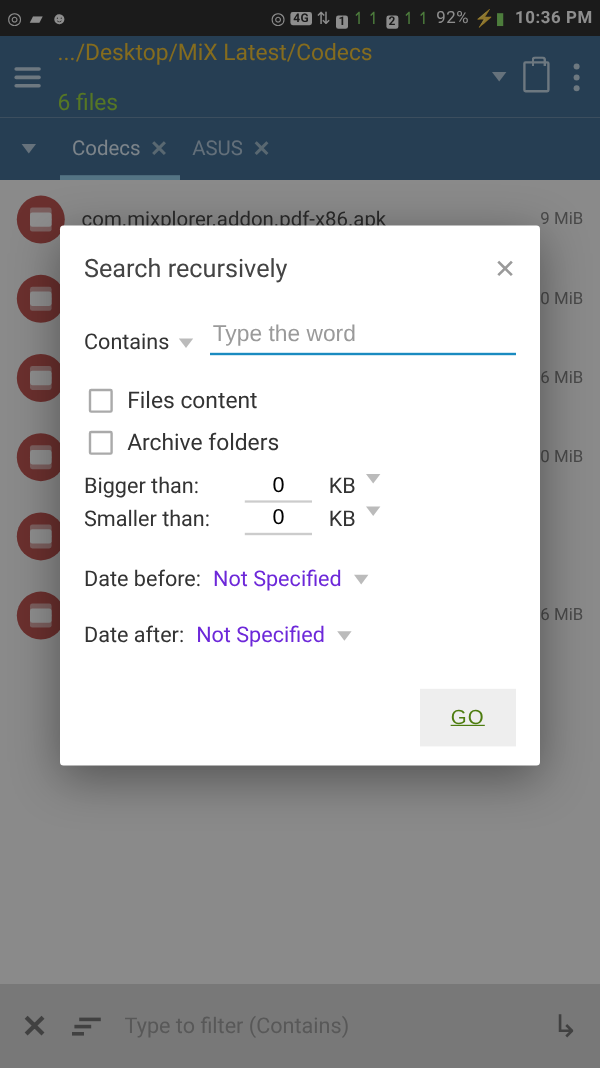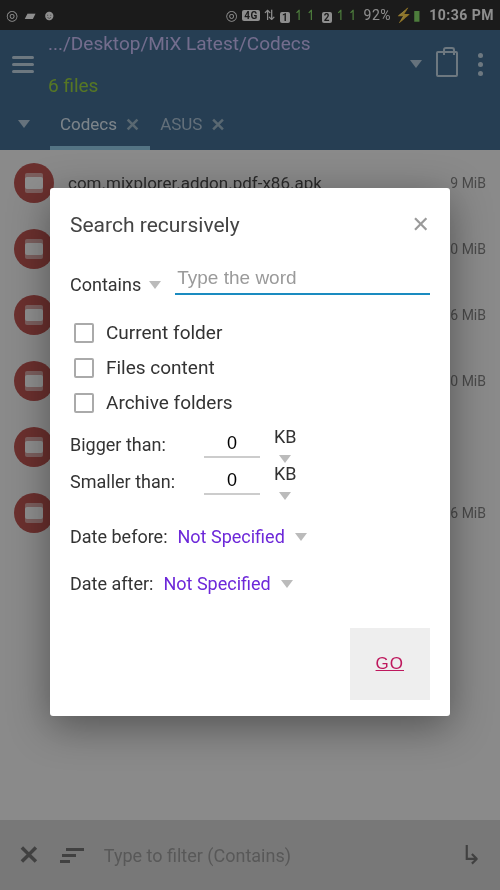--- a/index.html
+++ b/index.html
@@ -20,21 +20,21 @@
 
   
   .app-bar {
     position: absolute; top: 30px; left: 0; right: 0; height: 68px;
     background: #1a4f7d; color: #e3edf5; display: flex; align-items: center;
     padding: 0 12px; gap: 14px;
   }
   .hamburger { display:flex; flex-direction:column; gap:4px; }
   .hamburger span { width:22px; height:3px; background:#b7cee1; border-radius:2px;}
   .app-title { flex:1; overflow:hidden;}
-  .app-title .path { font-size: 19px; color:#c4b5fd; white-space:nowrap;}
+  .app-title .path { font-size: 19px; color:#eab308; white-space:nowrap;}
   .app-title .sub { font-size: 19px; color:#84cc16; margin-top:19px;}
   .dd-tri { width:0; height:0; border-left:6px solid transparent; border-right:6px solid transparent; border-top:8px solid #a7c2d7; }
   .clip-icon { width:22px; height:26px; border:2px solid #b7cee1; border-radius:2px; position:relative;}
   .clip-icon::before{content:"";position:absolute;top:-6px;left:5px;width:8px;height:6px;border:2px solid #b7cee1;border-bottom:none;border-radius:3px 3px 0 0;}
   .dots { display:flex; flex-direction:column; gap:4px; align-items:center; width:16px;}
   .dots span{width:5px;height:5px;background:#b7cee1;border-radius:50%;}
 
   
   .tabs {
     position:absolute; top:98px; left:0; right:0; height:52px;
@@ -84,28 +84,28 @@
   .tri { width:0;height:0;border-left:6px solid transparent;border-right:6px solid transparent;border-top:8px solid #bbb;}
   .text-input { flex:1; border:none; border-bottom:2.5px solid #1a8bc0; font-size:19px; padding:4px 2px; outline:none; }
   .text-input::placeholder { color:#9a9a9a; }
 
   .check-row { display:flex; align-items:center; gap:12px; font-size:19px; color:#333; margin:6px 0 12px 4px;}
   .checkbox { width:20px; height:20px; border:2px solid #aaa; border-radius:2px; }
 
   .size-row { display:flex; align-items:center; gap:14px; font-size:18px; color:#333; }
   .size-row .lbl { width:120px;}
   .num-input { width:56px; border:none; border-bottom:2px solid #ccc; text-align:center; font-size:18px; padding:2px; outline:none; }
-  .unit { display:flex; align-items:center; gap:8px;flex-direction:column;}
+  .unit { display:flex; gap:8px;}
 
   .date-row { display:flex; align-items:center; gap:10px; font-size:18px; color:#333; margin-top:26px;}
   .date-row .lbl { white-space:nowrap;}
   .date-val { color:#6d28d9; }
 
   .dialog-actions { display:flex; justify-content:flex-end; margin-top:34px;}
-  .go-btn { background:#eee; border:none; padding:26px 26px; font-size:17px; color:#be185d; letter-spacing:1px; cursor:pointer;text-decoration:underline;}
+  .go-btn { background:#eee; border:none; padding:14px 26px; font-size:17px; color:#4d7c0f; letter-spacing:1px; cursor:pointer;text-decoration:underline;}
 </style>
 </head>
 <body>
 
 <div class="status-bar">
   <div class="status-left">
     <span>◎</span>
     <span>▰</span>
     <span>☻</span>
   </div>
@@ -207,24 +207,20 @@
   <div class="search-row">
     <div class="mode">
       <span>Contains</span>
       <span class="tri"></span>
     </div>
     <input class="text-input" placeholder="Type the word" style="">
   </div>
 
   <div class="check-row">
     <span class="checkbox"></span>
-    <span>Current folder</span>
-  </div>
-  <div class="check-row">
-    <span class="checkbox"></span>
     <span>Files content</span>
   </div>
   <div class="check-row">
     <span class="checkbox"></span>
     <span>Archive folders</span>
   </div>
 
   <div class="size-row">
     <span class="lbl">Bigger than:</span>
     <input class="num-input" value="0" style="">

